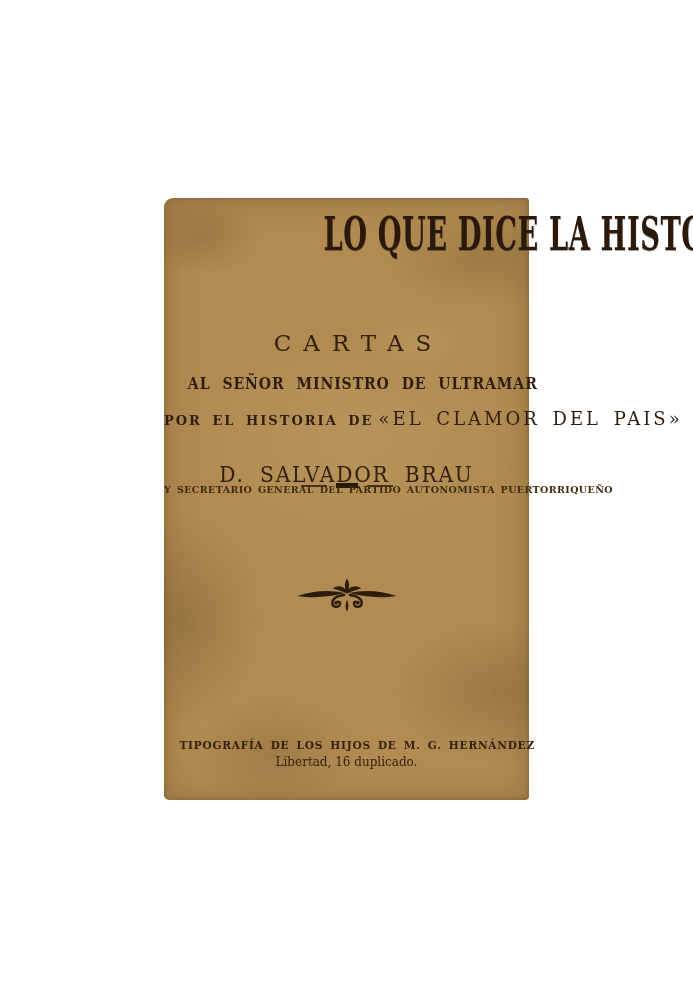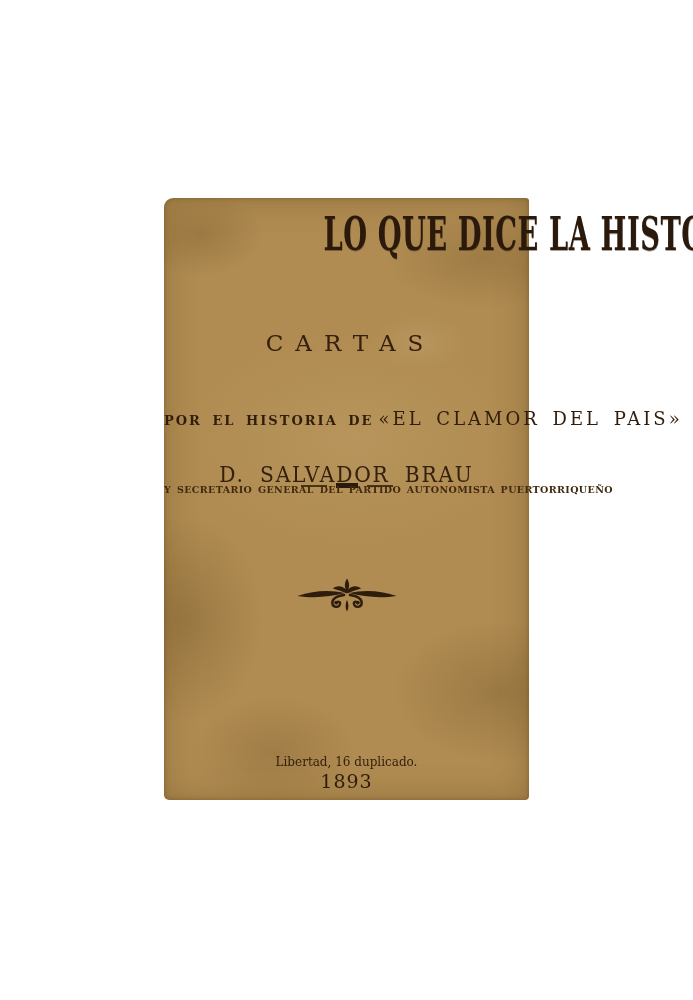--- a/index.html
+++ b/index.html
@@ -69,21 +69,21 @@
     gap: 9px;
   }
   .rule .thin  { width: 26px; height: 2px; background: #38220f; opacity: 0.85; }
   .rule .thick { width: 22px; height: 5px; background: #2b190c; }
   
   .cartas {
     top: 132px;
     font-size: 23px;
     letter-spacing: 12px;
     color: #35200e;
-    padding-left: 4px; 
+    padding-left: 12px; 
   }
   .addressee {
     top: 176px;
     font-size: 16px;
     font-weight: bold;
     color: #311d0d;
     letter-spacing: 1px;
     word-spacing: 7px;
   }
   .addressee > span { display: inline-block; transform: scaleX(0.88); }
@@ -164,20 +164,23 @@
     </div>
 
     <div class="block cartas">CARTAS</div>
 
     <div class="block rule">
       <span class="thin"></span>
       <span class="thick"></span>
       <span class="thin"></span>
     </div>
 
+    <div class="block addressee">
+      <span>AL SEÑOR MINISTRO DE ULTRAMAR</span>
+    </div>
 
     <div class="block byline">
       <span class="prefix">POR EL HISTORIA DE</span>
       <span class="journal">«EL CLAMOR DEL PAIS»</span>
     </div>
 
     <div class="block secretary">Y SECRETARIO GENERAL DEL PARTIDO AUTONOMISTA PUERTORRIQUEÑO</div>
 
     <div class="block author">
       <span>D. SALVADOR BRAU</span>
@@ -202,19 +205,21 @@
         <g fill="none" stroke="#2e1c0d" stroke-width="5" stroke-linecap="round">
 
           <path d="M104 40 C90 42 78 48 79 58 C80 66 92 68 95 60 C97 54 90 52 88 57"></path>
 
           <path d="M116 40 C130 42 142 48 141 58 C140 66 128 68 125 60 C123 54 130 52 132 57"></path>
         </g>
       </svg>
     </div>
 
 
+    <div class="block publisher">
+      <span>TIPOGRAFÍA DE LOS HIJOS DE M. G. HERNÁNDEZ</span>
+    </div>
 
     <div class="block address">Libertad, 16 duplicado.</div>
 
-    <div class="block year">1893</div>
 
   </div>
 </div>
 
 </body></html>

